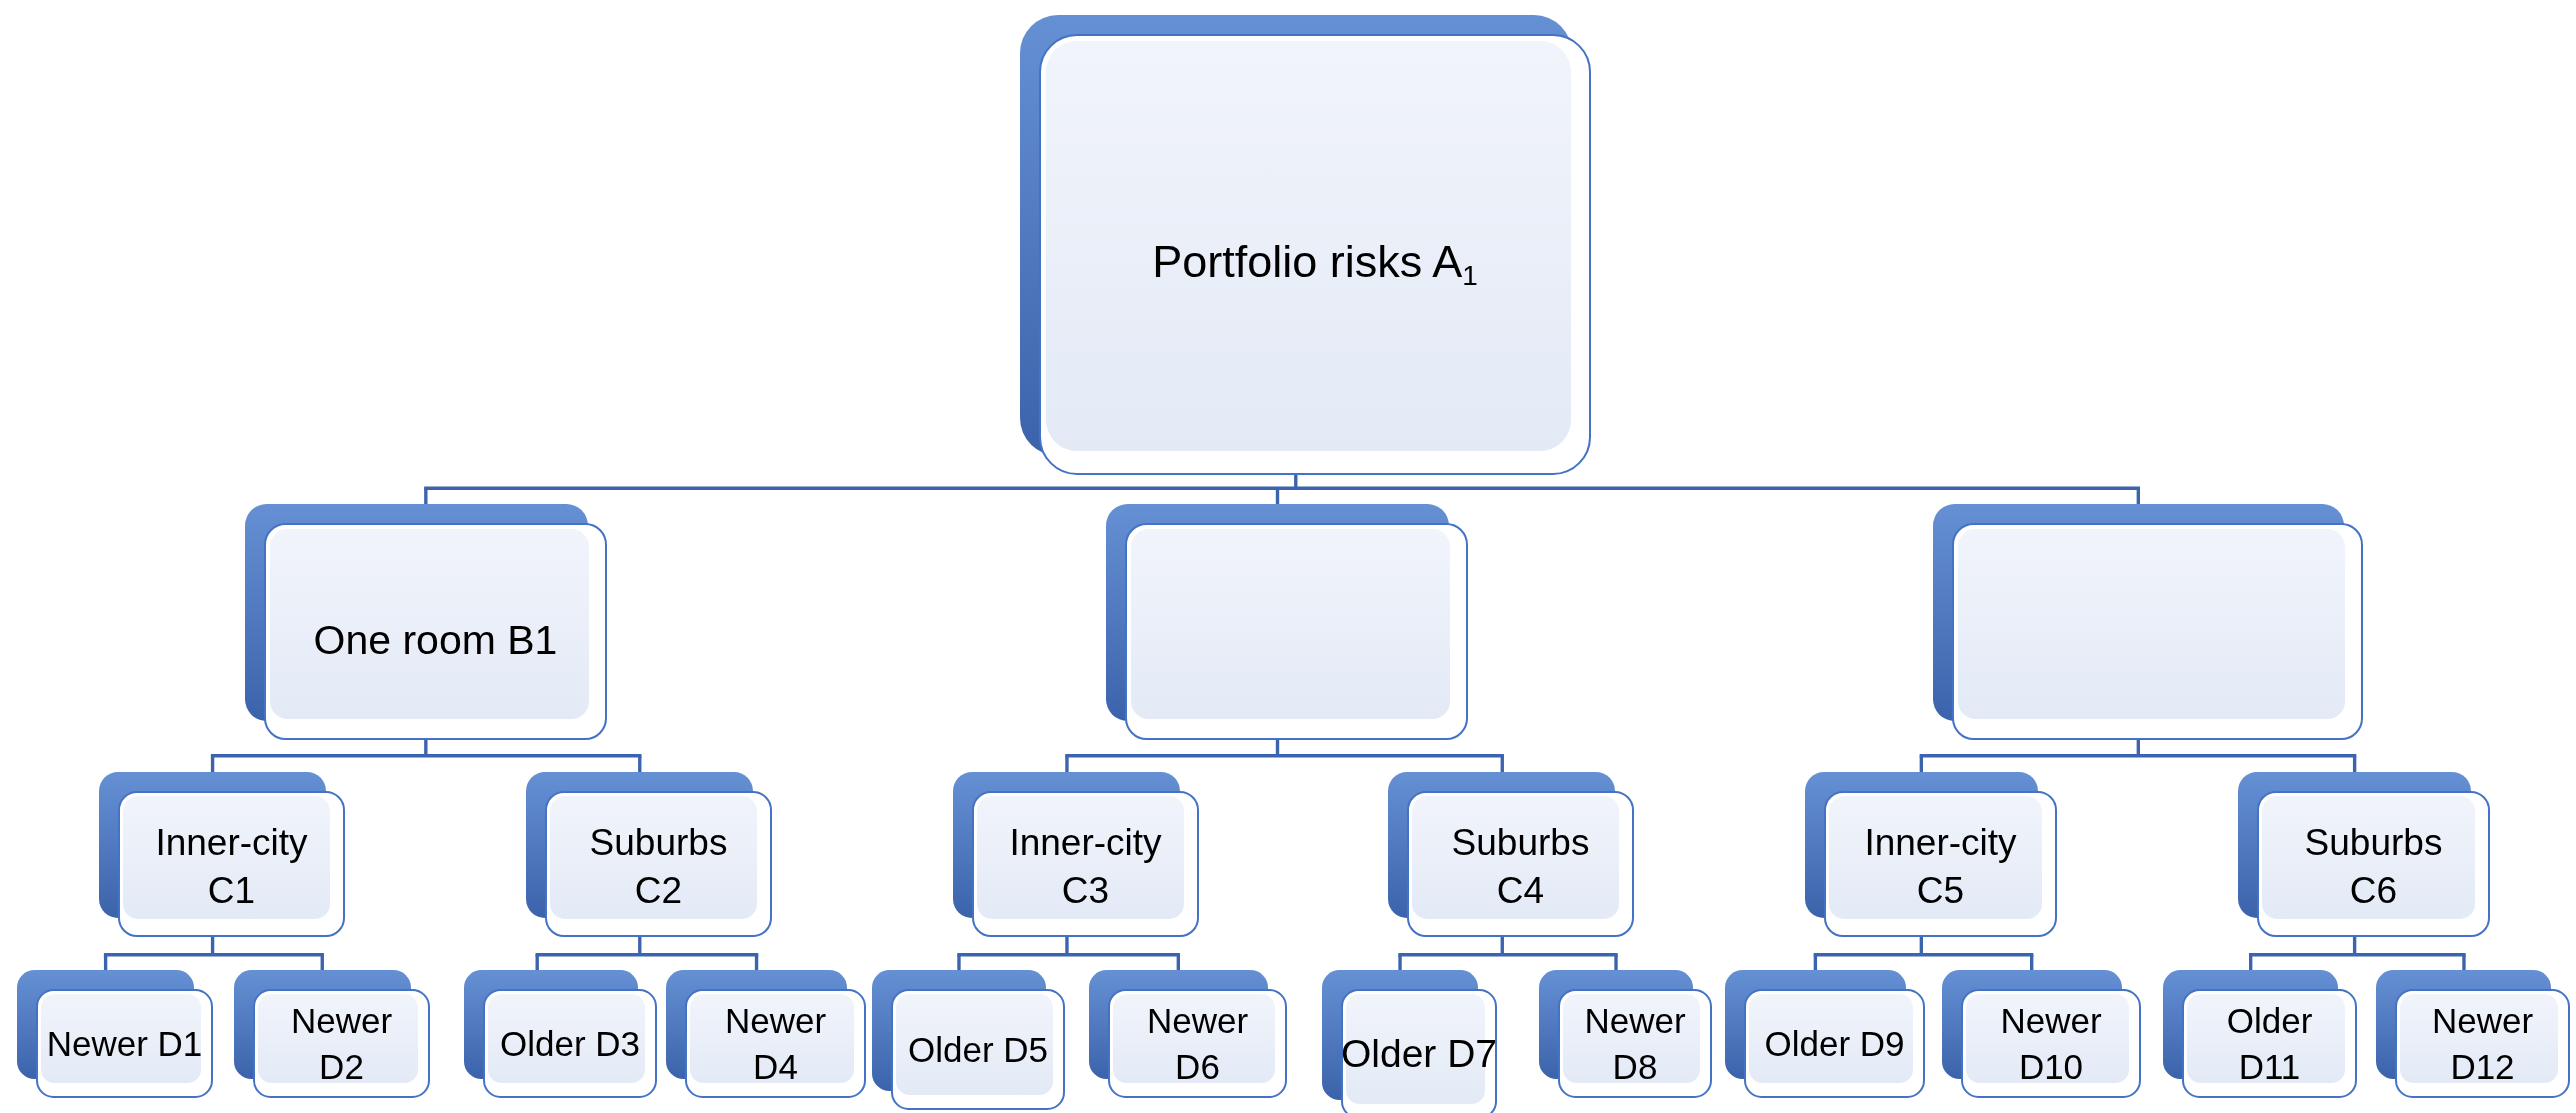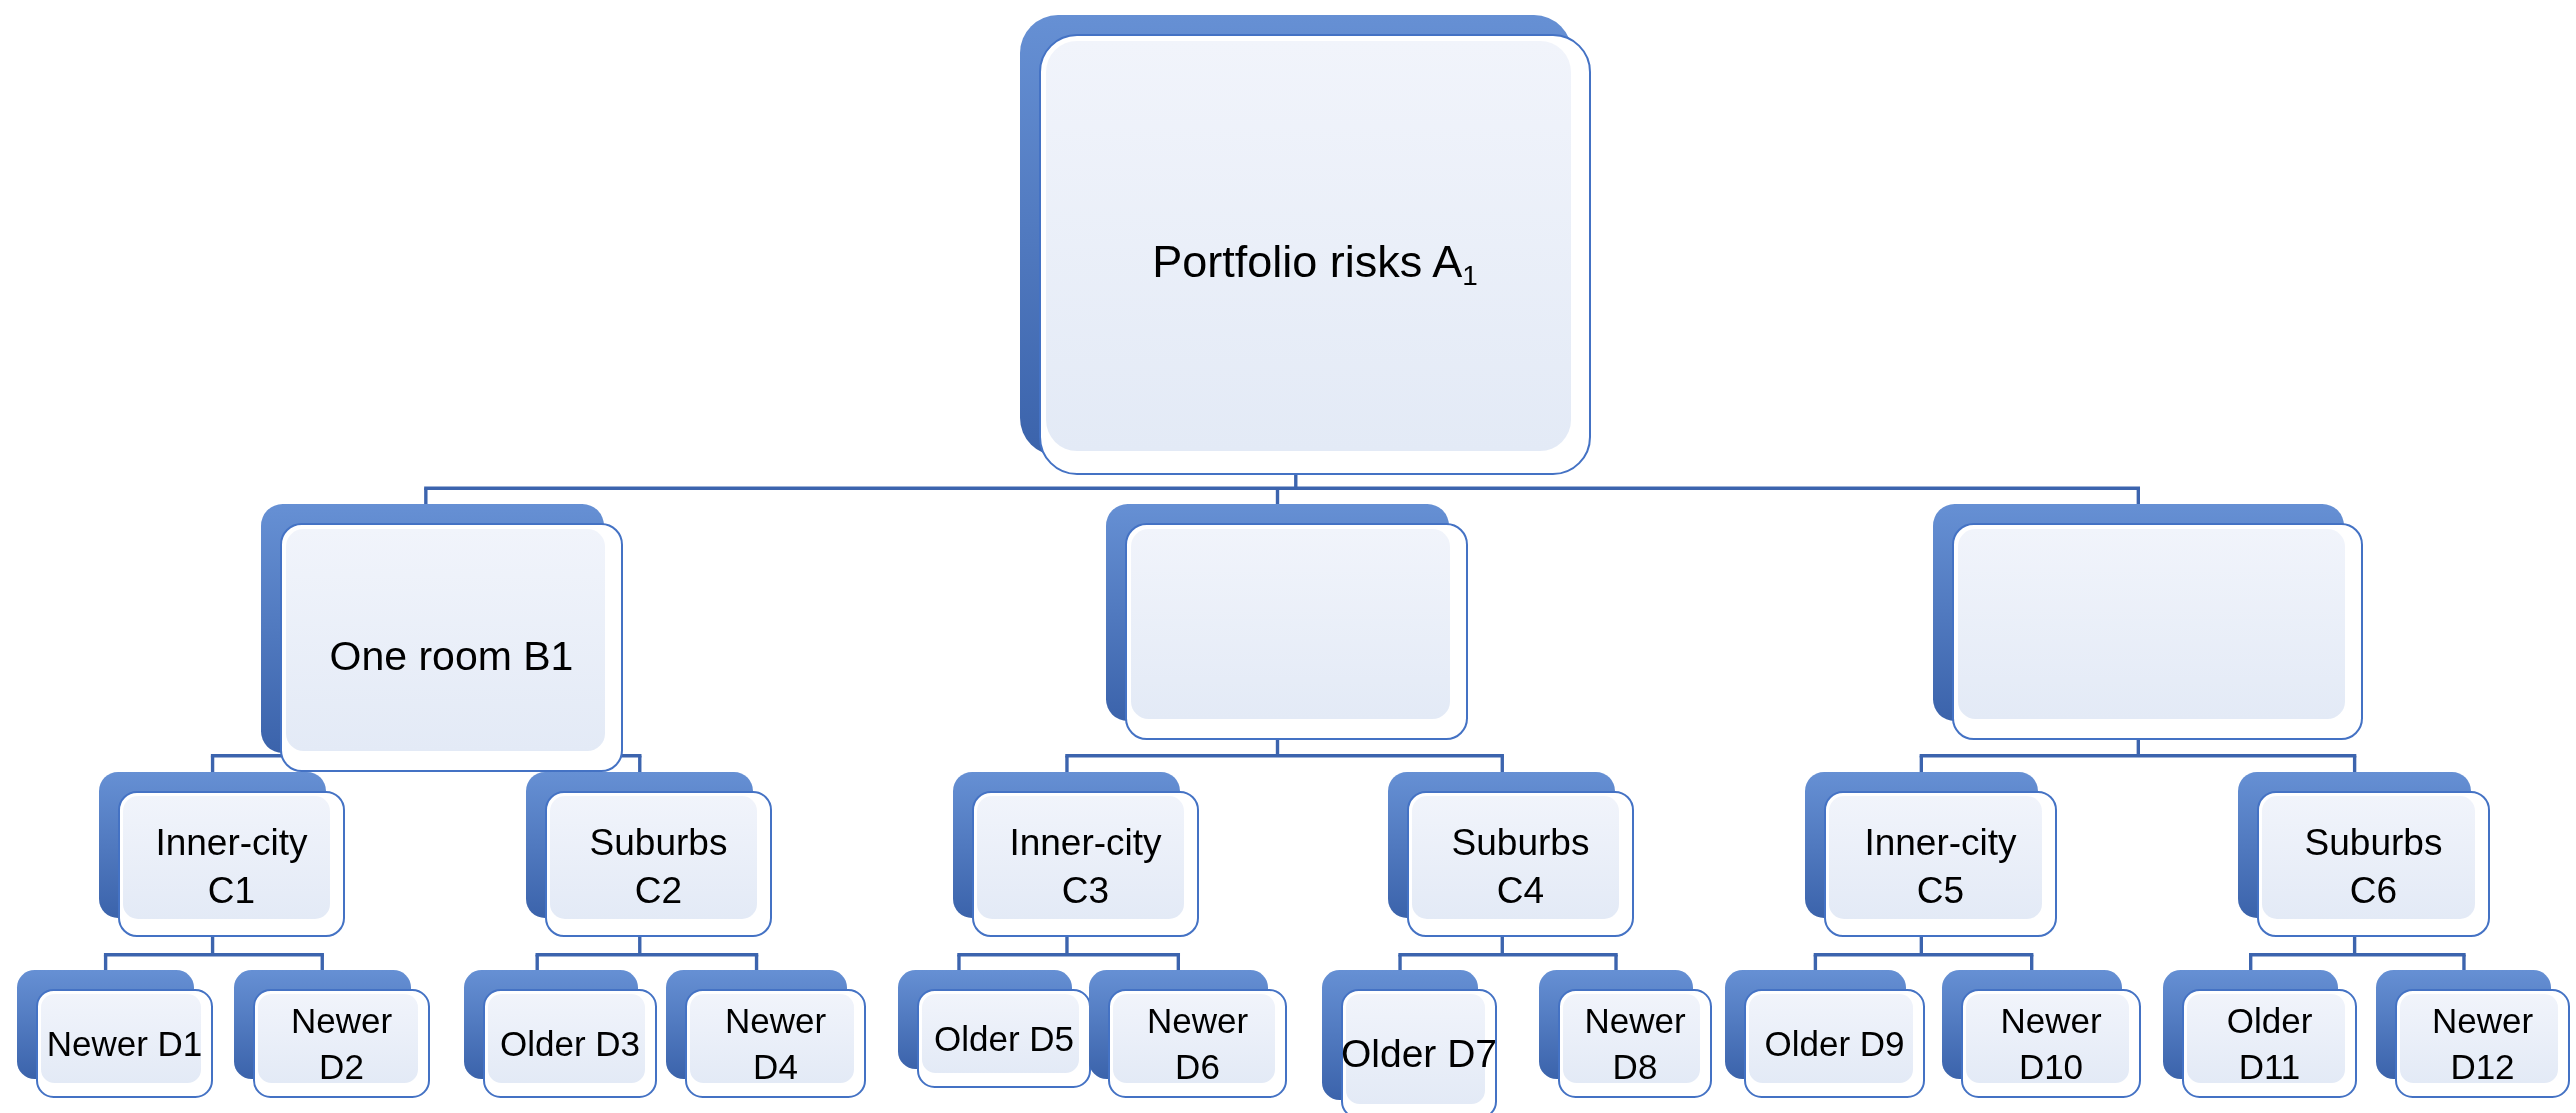--- a/index.html
+++ b/index.html
@@ -123,21 +123,21 @@
       <line x1="3639.5" y1="1410" x2="3639.5" y2="1481" stroke="#3c64ae" stroke-width="5"></line>
     </svg>
   <div id="nodes">
       <div class="node lvl-a" style="left: 1039px; top: 34px; width: 552px; height: 441px; font-size: 45px;">
         <div class="shadow"></div>
         <div class="box">
           <div class="fill"></div>
           <div class="label"><span>Portfolio risks A</span><sub class="sub">1</sub></div>
         </div>
       </div>
-      <div class="node lvl-b" style="left: 280px; top: 523px; width: 343px; height: 249px; font-size: 41px;">
+      <div class="node lvl-b" style="left: 264px; top: 523px; width: 343px; height: 217px; font-size: 41px;">
         <div class="shadow"></div>
         <div class="box">
           <div class="fill"></div>
           <div class="label">One room B1</div>
         </div>
       </div>
       <div class="node lvl-b" style="left: 1125px; top: 523px; width: 343px; height: 217px; font-size: 41px;">
         <div class="shadow"></div>
         <div class="box">
           <div class="fill"></div>
@@ -220,21 +220,21 @@
         </div>
       </div>
       <div class="node lvl-d" style="left: 685px; top: 989px; width: 181px; height: 109px; font-size: 35px;">
         <div class="shadow"></div>
         <div class="box">
           <div class="fill"></div>
           <div class="label">Newer
 D4</div>
         </div>
       </div>
-      <div class="node lvl-d" style="left: 917px; top: 989px; width: 174px; height: 99px; font-size: 35px;">
+      <div class="node lvl-d" style="left: 891px; top: 989px; width: 174px; height: 121px; font-size: 35px;">
         <div class="shadow"></div>
         <div class="box">
           <div class="fill"></div>
           <div class="label">Older D5</div>
         </div>
       </div>
       <div class="node lvl-d" style="left: 1108px; top: 989px; width: 179px; height: 109px; font-size: 35px;">
         <div class="shadow"></div>
         <div class="box">
           <div class="fill"></div>

